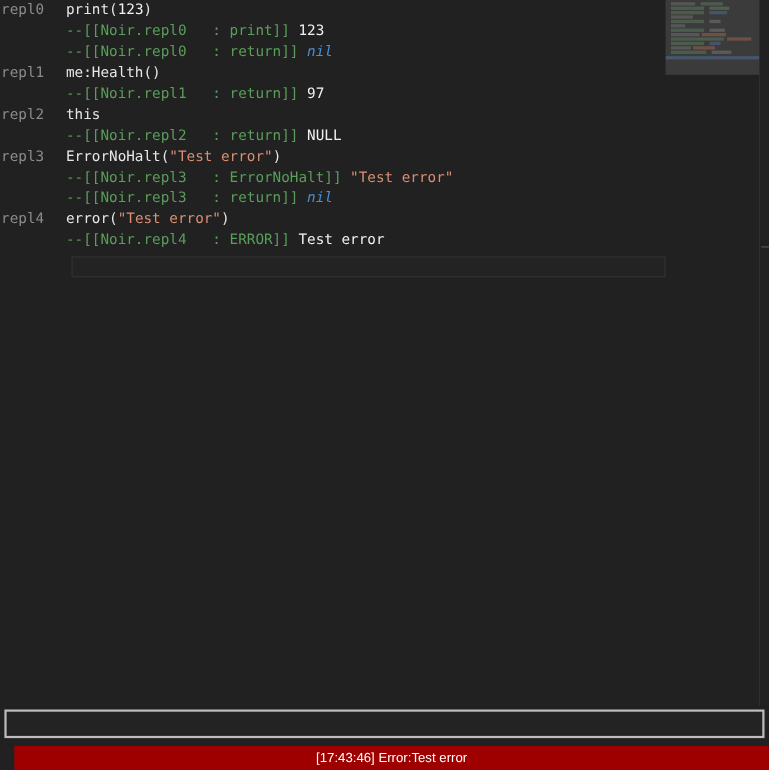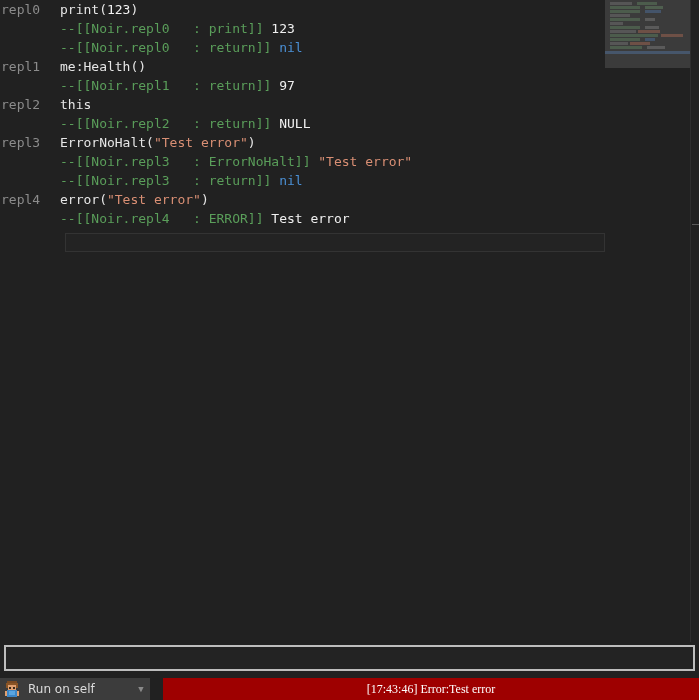--- a/index.html
+++ b/index.html
@@ -90,21 +90,21 @@
     padding-left: 1px;
     box-sizing: border-box;
   }
   .gutter.blank { color: transparent; }
 
   
   .t-plain   { color: #e6e6e6; }
   .t-comment { color: #5a9e5a; }
   .t-string  { color: #d98f74; }
   .t-number  { color: #f2f2f2; }
-  .t-keyword { color: #4a8fd4; }
+  .t-keyword { color: #4a8fd4; font-style: italic; }
   .t-white   { color: #f0f0f0; }
 
   
   .active-row {
     position: absolute;
     left: 65px;
     width: 540px;
     height: 19px;
     border: 1px solid #333333;
     box-sizing: border-box;
@@ -219,21 +219,21 @@
     font-size: 9px;
   }
   .status {
     flex: 1 1 auto;
     background: #9e0000;
     display: flex;
     align-items: center;
     justify-content: center;
     color: #ffffff;
     font-size: 12px;
-    font-family: Liberation Serif, serif;
+    font-family: Liberation Sans, sans-serif;
     user-select: none;
     margin-left: 13px;
   }
 </style>
 </head>
 <body>
 
 <div id="app">
 
 
@@ -272,34 +272,16 @@
     <div class="vscroll-track">
       <div class="vscroll-thumb"></div>
     </div>
   </div>
 
   <div class="input-area">
     <input class="cmd-input" type="text" placeholder="" style="">
   </div>
 
   <div class="bottombar">
-    <div class="runon">
-      <svg class="avatar" viewBox="0 0 20 20">
-        <rect x="0" y="0" width="20" height="20" fill="#3c3c3c"></rect>
-        <rect x="5" y="2" width="10" height="3" fill="#7a4a22"></rect>
-        <rect x="4" y="4" width="12" height="2" fill="#8a5526"></rect>
-        <rect x="4" y="6" width="2" height="3" fill="#8a5526"></rect>
-        <rect x="14" y="6" width="2" height="3" fill="#8a5526"></rect>
-        <rect x="6" y="6" width="8" height="5" fill="#e0a070"></rect>
-        <rect x="7" y="8" width="2" height="2" fill="#3a2a1a"></rect>
-        <rect x="11" y="8" width="2" height="2" fill="#3a2a1a"></rect>
-        <rect x="5" y="11" width="10" height="7" fill="#3d86c6"></rect>
-        <rect x="7" y="12" width="6" height="4" fill="#5aa5e0"></rect>
-        <rect x="3" y="12" width="2" height="5" fill="#e0a070"></rect>
-        <rect x="15" y="12" width="2" height="5" fill="#e0a070"></rect>
-      </svg>
-      <span class="runon-label">Run on self</span>
-      <span class="runon-chevron">▼</span>
-    </div>
     <div class="status">[17:43:46] Error:Test error</div>
   </div>
 
 </div>
 
 </body></html>

